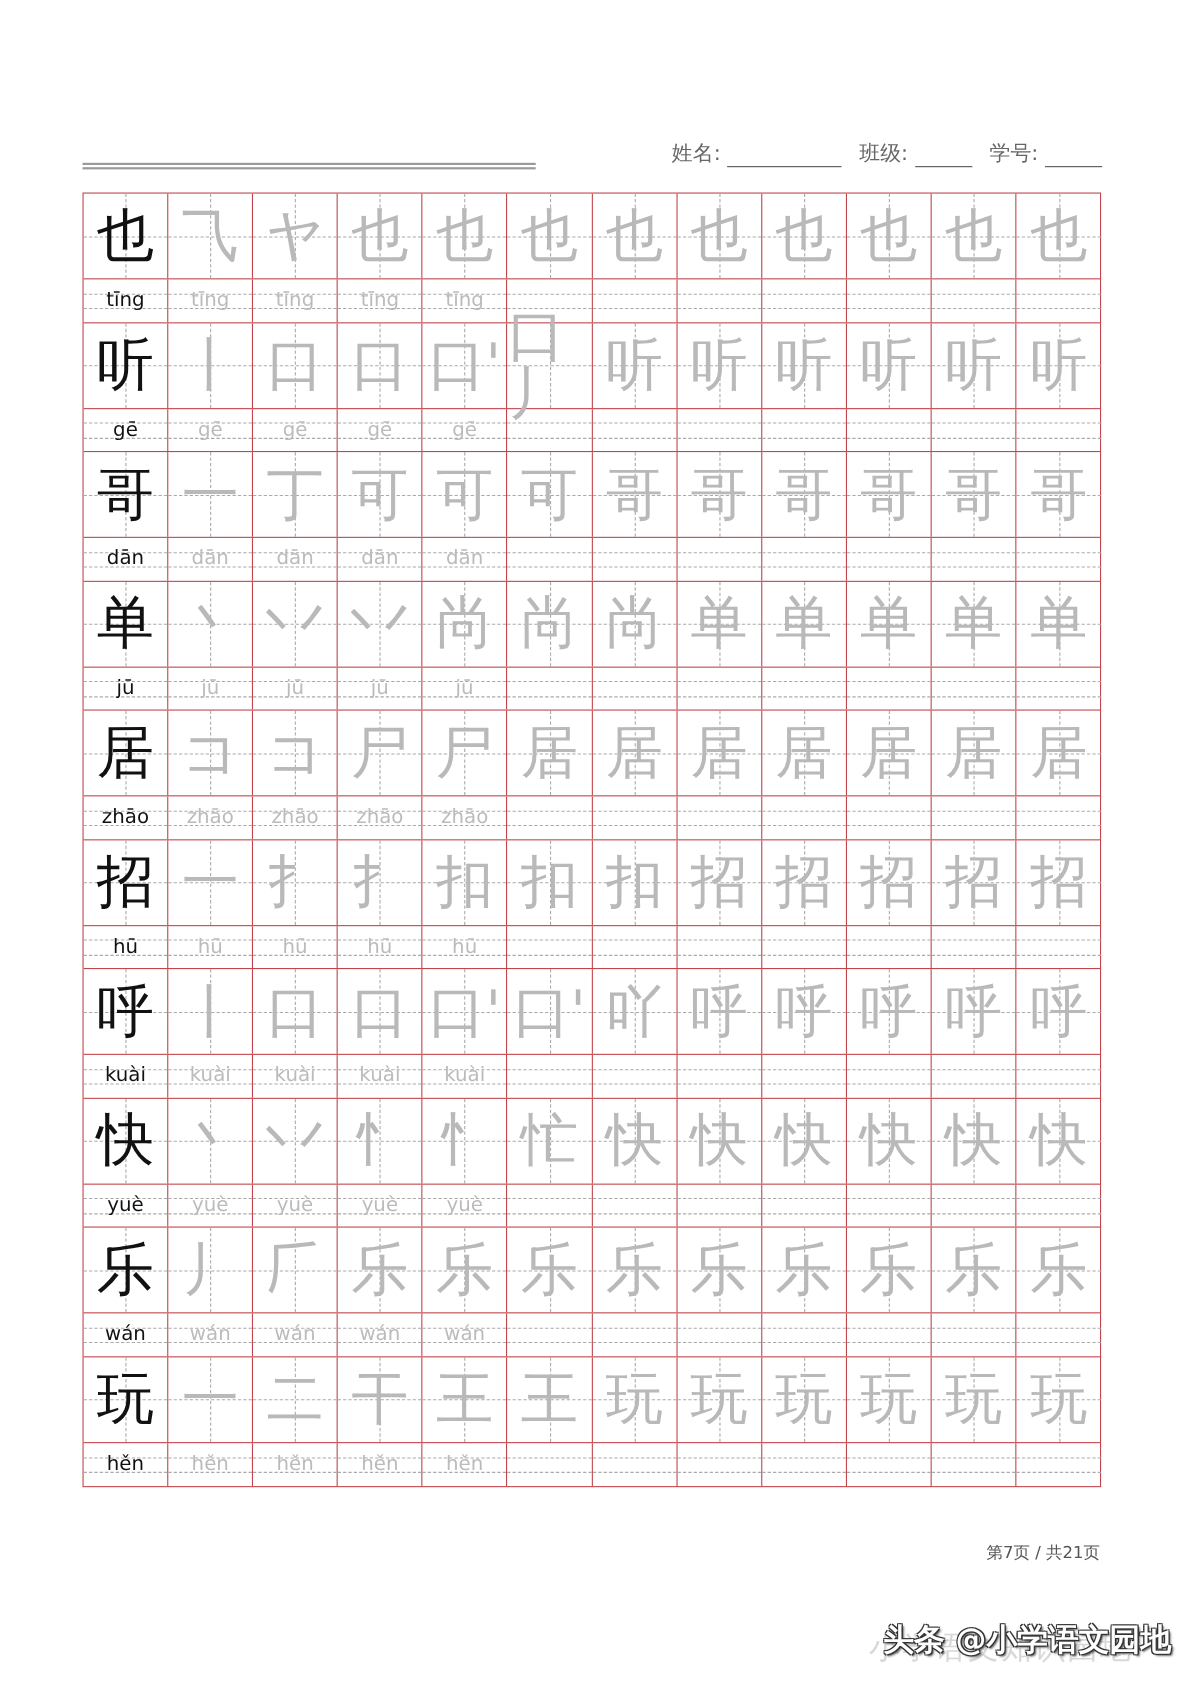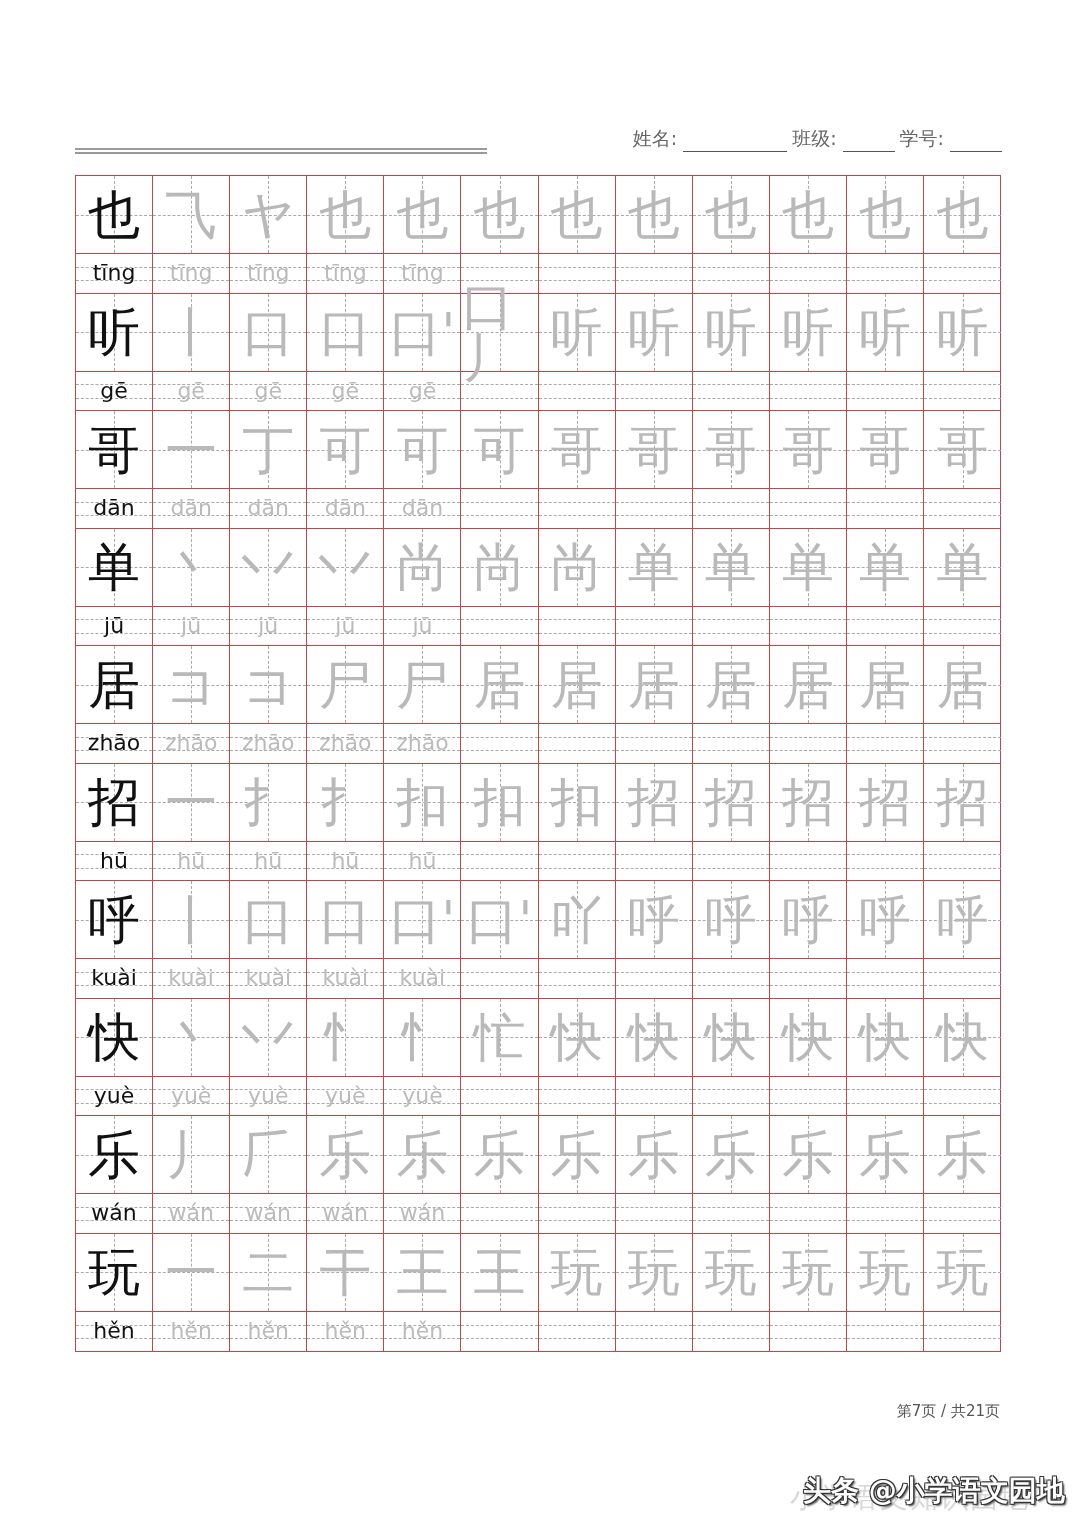--- a/index.html
+++ b/index.html
@@ -1,36 +1,36 @@
 <!DOCTYPE html>
 <html><head>
 <meta charset="utf-8">
 <style>
   html, body { margin:0; padding:0; background:#ffffff; }
   body { width:1080px; height:1528px; position:relative; overflow:hidden; font-family:"DejaVu Sans", sans-serif; }
   .header-rule { position:absolute; left:75px; top:148px; width:412px; height:6px; border-top:2px solid #9a9a9a; border-bottom:2px solid #9a9a9a; box-sizing:border-box; }
-  .fields { position:absolute; top:126px; right:78px; display:flex; align-items:flex-end; gap:5px; font-size:19px; color:#666; }
+  .fields { position:absolute; top:126px; right:78px; display:flex; align-items:flex-end; gap:16px; font-size:19px; color:#666; }
   .field { display:flex; align-items:flex-end; }
   .field .blank { display:inline-block; border-bottom:1.5px solid #555; margin-left:6px; height:24px; }
   .grid { position:absolute; left:75px; top:175px; width:926px; border:1.5px solid #c0464c; box-sizing:border-box; }
   .pair { display:block; }
   .char-row, .py-row { display:flex; }
   .char-row { height:78px; border-bottom:1.5px solid #c0464c; box-sizing:border-box; }
   .py-row { height:39.5px; border-bottom:1.5px solid #c0464c; box-sizing:border-box; }
   .pair:last-child .py-row { border-bottom:none; }
   .cell { width:77.1px; flex:0 0 auto; border-right:1.5px solid #c0464c; box-sizing:border-box; position:relative; display:flex; align-items:center; justify-content:center; }
   .cell:last-child { border-right:none; }
   .char-row .cell::before { content:""; position:absolute; left:50%; top:0; bottom:0; border-left:1px dashed #aaa; }
   .char-row .cell::after { content:""; position:absolute; top:50%; left:0; right:0; border-top:1px dashed #aaa; }
   .py-row .cell::before { content:""; position:absolute; left:0; right:0; top:33%; border-top:1px dashed #aaa; }
   .py-row .cell::after { content:""; position:absolute; left:0; right:0; top:68%; border-top:1px dashed #aaa; }
   .glyph { position:relative; z-index:1; font-family:"DejaVu Serif", serif; font-size:52px; line-height:1; }
   .glyph.model { color:#111; }
   .glyph.trace { color:#b9b9b9; }
-  .py { position:relative; z-index:1; font-family:"DejaVu Sans", sans-serif; font-size:22px; line-height:1; }
+  .py { position:relative; z-index:1; font-family:"DejaVu Sans", sans-serif; font-size:18px; line-height:1; }
   .py.model { color:#111; }
   .py.trace { color:#bbbbbb; }
   .page-num { position:absolute; top:1402px; right:80px; font-size:15px; color:#555; }
   .watermark-faint { position:absolute; left:790px; top:1479px; font-size:28px; color:#d8d8d8; letter-spacing:2px; }
   .watermark { position:absolute; left:803px; top:1472px; font-size:28px; color:#ffffff; text-shadow: 1px 1px 0 #333, -1px 1px 0 #333, 1px -1px 0 #333, -1px -1px 0 #333, 2px 2px 2px #555; font-weight:bold; }
 </style>
 </head>
 <body>
 
 <div class="header-rule"></div>

